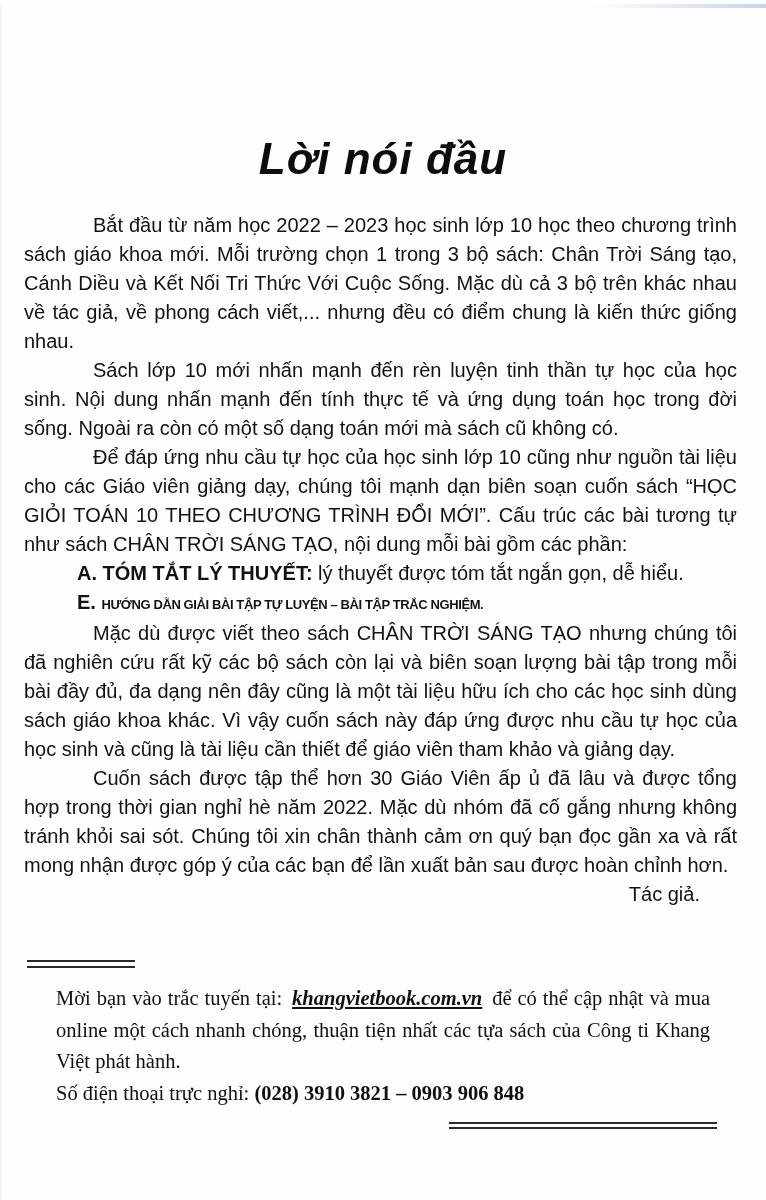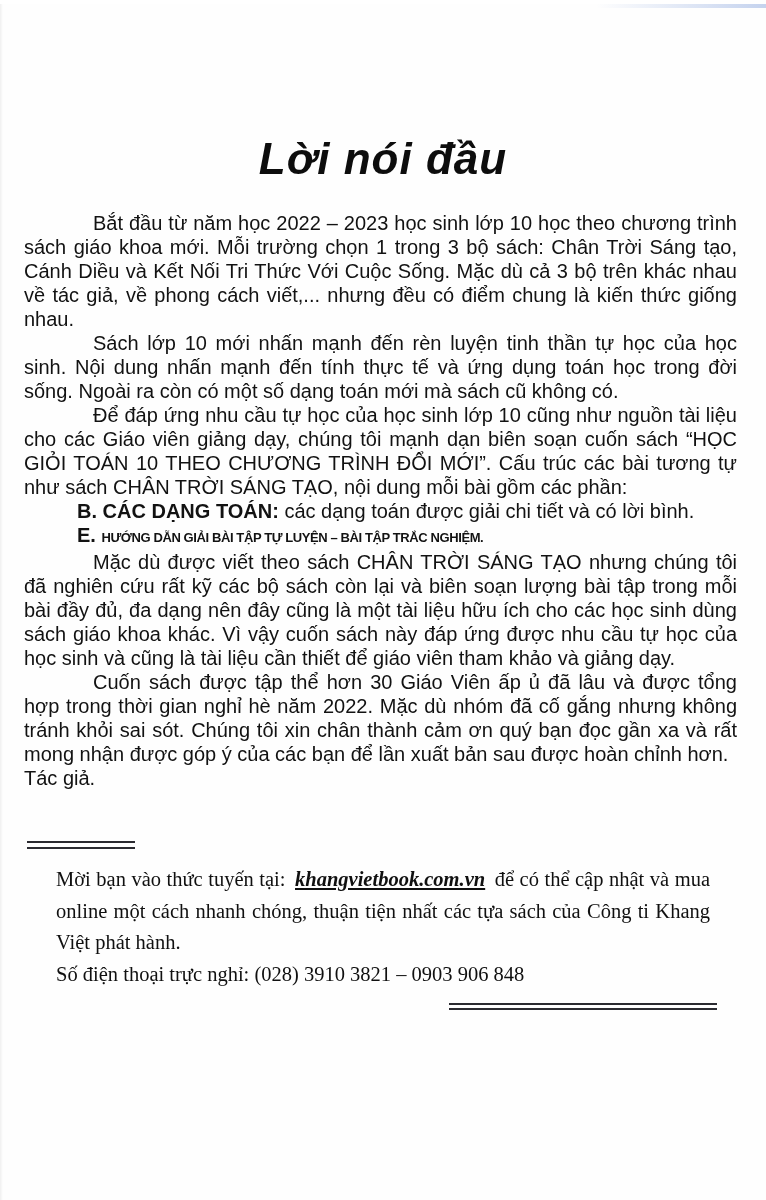--- a/index.html
+++ b/index.html
@@ -32,38 +32,39 @@
     text-align:center;
     font-size:44px;
     font-weight:bold;
     font-style:italic;
     letter-spacing:1px;
     color:#0d0d0d;
   }
   .body-text {
     margin:27px 29px 0 24px;
     font-size:20px;
-    line-height:24px;
+    line-height:29px;
     text-align:justify;
     color:#121212;
   }
   .body-text p { margin:0; }
   p.para { text-indent:69px; }
   .section-list { margin:0; }
   .section-item {
     padding-left:81px;
     text-indent:-28px;
     text-align:justify;
   }
   .section-label, .section-heading { font-weight:bold; }
   .section-item.condensed .section-heading {
     font-size:13px;
     letter-spacing:-0.4px;
   }
   .signature {
+    text-align:right;
     padding-right:37px;
     text-indent:0;
   }
   .footer { margin-top:51px; }
   .rule-double-left {
     width:108px;
     height:4px;
     margin-left:27px;
     border-top:2.5px solid #2a2a30;
     border-bottom:2.5px solid #2a2a30;
@@ -72,21 +73,21 @@
     margin:15px 56px 0 56px;
     font-family:"Liberation Serif", serif;
     font-size:20.5px;
     line-height:31.5px;
     text-align:justify;
     color:#101010;
   }
   .footer-text p { margin:0; }
   .website { font-weight:bold; font-style:italic; padding:0 4px;text-decoration:underline; }
   .phone-line { text-align:left; }
-  .phone-numbers { font-weight:normal; }
+  .phone-numbers { font-weight:bold; }
   .rule-double-right {
     width:268px;
     height:3px;
     margin:13px 49px 0 449px;
     border-top:2px solid #2a2a30;
     border-bottom:2px solid #2a2a30;
   }
 </style>
 </head>
 <body>
@@ -97,35 +98,35 @@
 
   <h1 class="title">Lời nói đầu</h1>
 
   <div class="body-text">
     <p class="para">Bắt đầu từ năm học 2022 – 2023 học sinh lớp 10 học theo chương trình sách giáo khoa mới. Mỗi trường chọn 1 trong 3 bộ sách: Chân Trời Sáng tạo, Cánh Diều và Kết Nối Tri Thức Với Cuộc Sống. Mặc dù cả 3 bộ trên khác nhau về tác giả, về phong cách viết,... nhưng đều có điểm chung là kiến thức giống nhau.</p>
     <p class="para">Sách lớp 10 mới nhấn mạnh đến rèn luyện tinh thần tự học của học sinh. Nội dung nhấn mạnh đến tính thực tế và ứng dụng toán học trong đời sống. Ngoài ra còn có một số dạng toán mới mà sách cũ không có.</p>
     <p class="para">Để đáp ứng nhu cầu tự học của học sinh lớp 10 cũng như nguồn tài liệu cho các Giáo viên giảng dạy, chúng tôi mạnh dạn biên soạn cuốn sách “HỌC GIỎI TOÁN 10 THEO CHƯƠNG TRÌNH ĐỔI MỚI”. Cấu trúc các bài tương tự như sách CHÂN TRỜI SÁNG TẠO, nội dung mỗi bài gồm các phần:</p>
 
     <div class="section-list">
       <div class="section-item">
-        <span class="section-label">B.</span>
-        <span class="section-heading">CÁC DẠNG TOÁN:</span><span> các dạng toán được giải chi tiết và có lời bình.</span>
+        <span class="section-label">A.</span>
+        <span class="section-heading">TÓM TẮT LÝ THUYẾT:</span><span> lý thuyết được tóm tắt ngắn gọn, dễ hiểu.</span>
       </div>
       <div class="section-item condensed">
         <span class="section-label">E.</span>
         <span class="section-heading">HƯỚNG DẪN GIẢI BÀI TẬP TỰ LUYỆN – BÀI TẬP TRẮC NGHIỆM.</span>
       </div>
     </div>
 
     <p class="para">Mặc dù được viết theo sách CHÂN TRỜI SÁNG TẠO nhưng chúng tôi đã nghiên cứu rất kỹ các bộ sách còn lại và biên soạn lượng bài tập trong mỗi bài đầy đủ, đa dạng nên đây cũng là một tài liệu hữu ích cho các học sinh dùng sách giáo khoa khác. Vì vậy cuốn sách này đáp ứng được nhu cầu tự học của học sinh và cũng là tài liệu cần thiết để giáo viên tham khảo và giảng dạy.</p>
     <p class="para">Cuốn sách được tập thể hơn 30 Giáo Viên ấp ủ đã lâu và được tổng hợp trong thời gian nghỉ hè năm 2022. Mặc dù nhóm đã cố gắng nhưng không tránh khỏi sai sót. Chúng tôi xin chân thành cảm ơn quý bạn đọc gần xa và rất mong nhận được góp ý của các bạn để lần xuất bản sau được hoàn chỉnh hơn.</p>
     <p class="signature">Tác giả.</p>
   </div>
 
   <div class="footer">
     <div class="rule-double-left"></div>
     <div class="footer-text">
-      <p><span>Mời bạn vào thức tuyến tại: </span><span class="website">khangvietbook.com.vn</span><span> để có thể cập nhật và mua online một cách nhanh chóng, thuận tiện nhất các tựa sách của Công ti Khang Việt phát hành.</span></p>
+      <p><span>Mời bạn vào trắc tuyến tại: </span><span class="website">khangvietbook.com.vn</span><span> để có thể cập nhật và mua online một cách nhanh chóng, thuận tiện nhất các tựa sách của Công ti Khang Việt phát hành.</span></p>
       <p class="phone-line"><span>Số điện thoại trực nghỉ: </span><span class="phone-numbers">(028) 3910 3821 – 0903 906 848</span></p>
     </div>
     <div class="rule-double-right"></div>
   </div>
 </div>
 
 </body></html>

